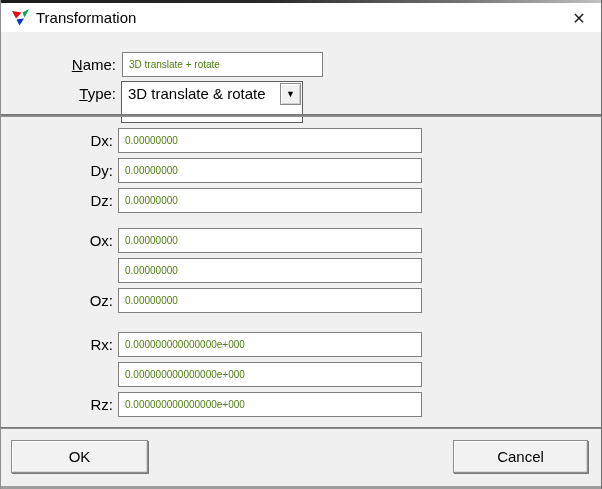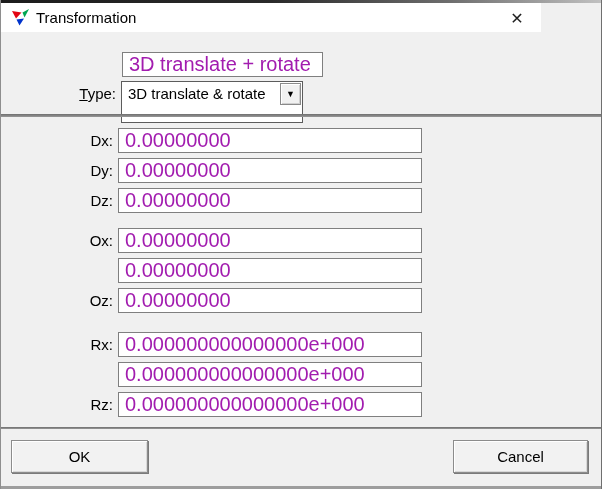--- a/index.html
+++ b/index.html
@@ -8,40 +8,40 @@
     position:relative; width:602px; height:489px;
     background:#f0f0f0;
     border-left:1px solid #8e8e8e; border-right:1px solid #6f6f6f;
     font-family:"Liberation Sans", sans-serif; font-size:15px; color:#000;
     overflow:hidden;
   }
   .top-edge { position:absolute; top:0; left:0; width:602px; height:3px;
     background:linear-gradient(to right,#1c1c1c 0%,#2a2a2a 45%,#6f6f6f 75%,#c2c2c2 100%); }
   .bottom-edge { position:absolute; bottom:0; left:0; width:602px; height:3px; background:#9d9d9d; }
 
-  .titlebar { position:absolute; top:3px; left:0; width:540px; height:29px; background:#ffffff; }
+  .titlebar { position:absolute; top:3px; left:0; width:602px; height:29px; background:#ffffff; }
   .app-icon { position:absolute; left:10px; top:5px; }
   .title { position:absolute; left:35px; top:0; height:29px; line-height:29px; }
   .close-btn { position:absolute; right:6px; top:2px; width:36px; height:26px;
     display:flex; align-items:center; justify-content:center; cursor:pointer;
     font-size:16px; font-weight:300; color:#1f1f1f; }
 
   .divider { position:absolute; left:0; width:602px; background:linear-gradient(#6e6e6e,#989898); }
   .divider.d1 { top:114px; height:3px; }
   .divider.d2 { top:427px; height:2px; }
 
   .lbl { position:absolute; left:0; text-align:right; }
   .hdr-lbl { width:115px; height:25px; line-height:25px; }
   .row-lbl { width:112px; height:25px; line-height:25px; }
   .mn { text-decoration:underline; }
 
   input.txt {
     position:absolute; height:25px; margin:0;
     border:1px solid #7f7f7f; background:#ffffff;
-    font-family:"Liberation Sans", sans-serif; font-size:20px; color:#a21caf;
+    font-family:"Liberation Sans", sans-serif; font-size:10px; color:#4d7c0f;
     padding:0 6px; outline:none;
   }
   .name-input { left:121px; top:0; width:201px; }
 
   .combo { position:absolute; left:120px; top:0; width:182px; height:42px;
     background:#ffffff; border:1px solid #5c5c5c; cursor:default; }
   .combo-text { position:absolute; left:6px; top:0; height:24px; line-height:24px; white-space:nowrap; }
   .combo-btn { position:absolute; right:1px; top:1px; width:21px; height:22px;
     background:#f1f1f1; border:1px solid #8a8a8a;
     box-shadow:inset 1px 1px 0 #ffffff, inset -1px -1px 0 #cfcfcf;
@@ -80,20 +80,21 @@
       <polygon points="11.5,4.5 18,1 13.5,9.5" fill="#00a651"></polygon>
       <polygon points="5.5,11.5 13,10.5 8.5,17.5" fill="#0033cc"></polygon>
     </svg>
     <span class="title">Transformation</span>
     <div class="close-btn">
       <span>✕</span>
     </div>
   </div>
 
   <div class="hdr-row name">
+    <span class="lbl hdr-lbl"><span class="mn">N</span><span>ame:</span></span>
     <input class="txt name-input" type="text" value="3D translate + rotate" style="">
   </div>
 
   <div class="hdr-row type">
     <span class="lbl hdr-lbl"><span class="mn">T</span><span>ype:</span></span>
     <div class="combo">
       <span class="combo-text">3D translate &amp; rotate</span>
       <div class="combo-btn">
         <span class="combo-arrow">▼</span>
       </div>

